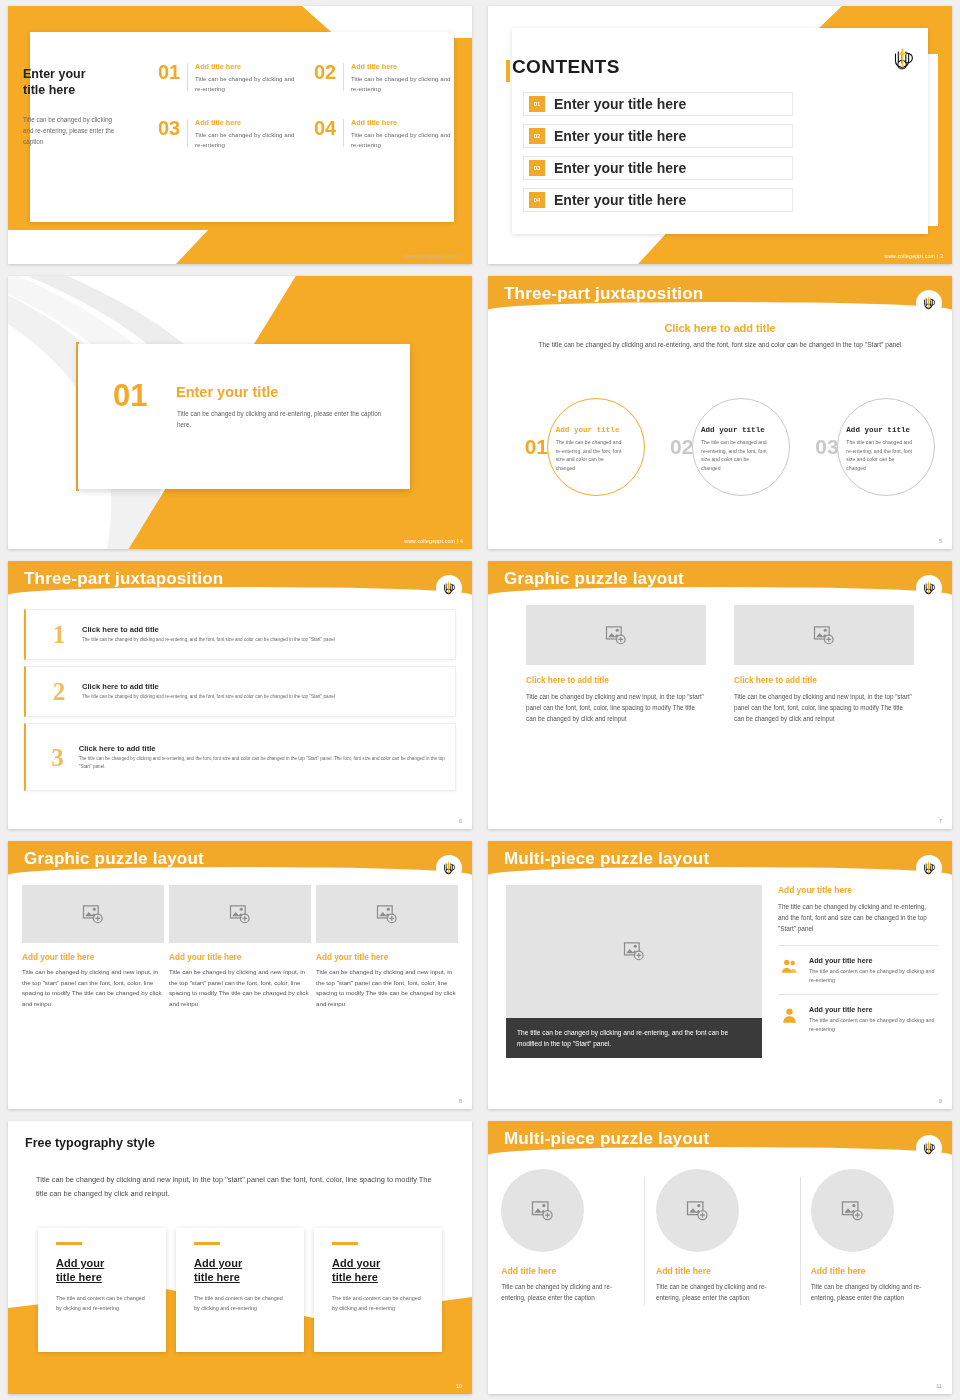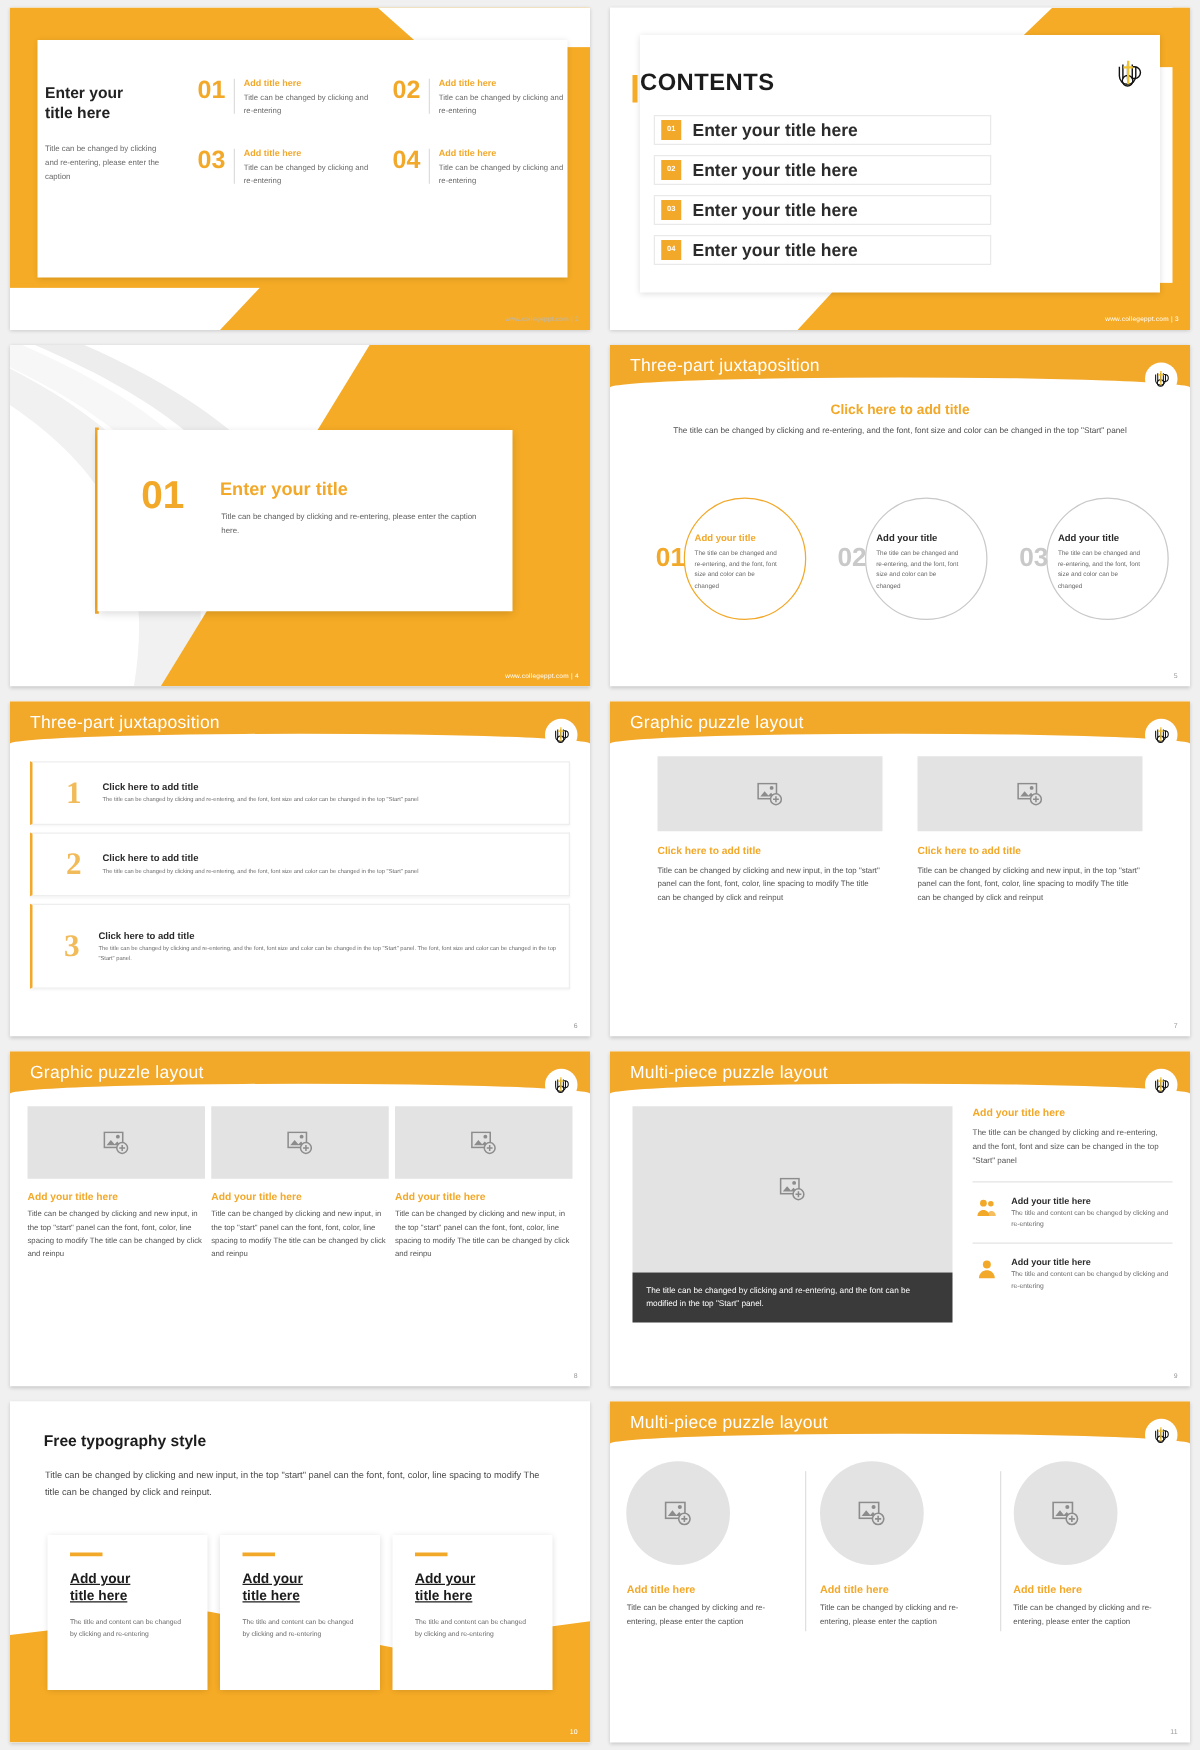--- a/index.html
+++ b/index.html
@@ -5,38 +5,38 @@
   html,body{margin:0;padding:0;background:#f0f0f0;}
   body{width:960px;height:1400px;font-family:"Liberation Sans",sans-serif;overflow:hidden;}
   .grid{display:grid;grid-template-columns:480px 480px;grid-template-rows:270px 285px 280px 280px 285px;width:960px;height:1400px;}
   .cell{position:relative;overflow:hidden;padding:6px 8px;box-sizing:border-box;}
   .slide{position:relative;width:100%;height:100%;background:#fff;overflow:hidden;
          box-shadow:0 1px 3px rgba(0,0,0,.18);}
   
   .hdr{position:absolute;left:0;top:0;width:100%;height:34px;background:#f2a829;}
   .hdr-wave{position:absolute;left:0;top:26px;width:100%;height:16px;background:#fff;
             border-radius:100% 100% 0 0 / 100% 100% 0 0;}
-  .hdr-title{position:absolute;left:16px;top:8px;font-size:14px;font-weight:normal;color:#fff;letter-spacing:.2px;z-index:3;}
+  .hdr-title{position:absolute;left:16px;top:8px;font-size:17px;font-weight:bold;color:#fff;letter-spacing:.2px;z-index:3;}
   .logo-badge{position:absolute;right:10px;top:14px;width:26px;height:26px;border-radius:50%;background:#fff;
               z-index:4;display:flex;align-items:center;justify-content:center;}
   .logo-badge svg{width:18px;height:18px;}
   .pagenum{position:absolute;right:10px;bottom:5px;font-size:5.5px;color:#9a9a9a;}
   .footer{position:absolute;right:9px;bottom:5px;font-size:5.2px;color:#b9b9b9;letter-spacing:.2px;}
   .footer.onorange{color:#fff;}
   .ph{background:#e3e3e3;display:flex;align-items:center;justify-content:center;}
   .ph svg{width:22px;height:19px;}
 
   
   .s1 .bgy{position:absolute;inset:0;background:#f5ab25;}
   .s1 .cut-tr{position:absolute;right:0;top:0;width:170px;height:32px;background:#fff;
               clip-path:polygon(0 0,100% 0,100% 100%,36px 100%);}
   .s1 .cut-bl{position:absolute;left:0;bottom:0;width:200px;height:34px;background:#fff;
               clip-path:polygon(0 0,100% 0,168px 100%,0 100%);}
   .s1 .card{position:absolute;left:22px;top:26px;right:18px;bottom:42px;background:#fff;box-shadow:0 1px 5px rgba(0,0,0,.13);}
-  .s1 .lt{position:absolute;left:28px;top:60px;width:100px;}
+  .s1 .lt{position:absolute;left:15px;top:60px;width:100px;}
   .s1 .lt h2{margin:0;font-size:12.5px;line-height:1.28;color:#222;font-weight:bold;}
   .s1 .lt p{margin:16px 0 0;font-size:6.3px;line-height:1.75;color:#6a6a6a;}
   .s1 .items{position:absolute;left:150px;top:56px;right:18px;display:grid;grid-template-columns:1fr 1fr;gap:24px 16px;}
   .s1 .item{display:flex;gap:7px;}
   .s1 .num{font-size:20px;font-weight:bold;color:#f2a829;line-height:1;}
   .s1 .sep{width:1px;background:#ddd;margin:1px 0 3px;}
   .s1 .txt h4{margin:0 0 3px;font-size:7.2px;color:#f2a829;font-weight:bold;}
   .s1 .txt p{margin:0;font-size:6.2px;line-height:1.6;color:#6a6a6a;}
 
   
@@ -69,21 +69,21 @@
   .s4 .ct{position:absolute;left:0;right:0;top:46px;text-align:center;}
   .s4 .ct h3{margin:0;font-size:11px;color:#f2a829;font-weight:bold;}
   .s4 .ct p{margin:6px 0 0;font-size:6.6px;line-height:1.65;color:#4f4f4f;}
   .s4 .circles{position:absolute;left:0;right:0;top:122px;display:flex;justify-content:space-around;padding:0 14px;}
   .s4 .c{position:relative;width:100px;height:100px;}
   .s4 .ring{position:absolute;left:22px;top:0;width:96px;height:96px;border:1.3px solid #c9c9c9;border-radius:50%;}
   .s4 .c.on .ring{border-color:#f2a829;}
   .s4 .cnum{position:absolute;left:0;top:38px;font-size:21px;font-weight:bold;color:#c9c9c9;line-height:1;}
   .s4 .c.on .cnum{color:#f2a829;}
   .s4 .cbody{position:absolute;left:31px;top:28px;width:68px;}
-  .s4 .cbody h5{margin:0 0 4px;font-size:7.6px;font-weight:bold;color:#2b2b2b;}
+  .s4 .cbody h5{margin:0 0 4px;font-size:7.6px;font-weight:bold;color:#2b2b2b;font-family:Liberation Mono, monospace;}
   .s4 .c.on .cbody h5{color:#f2a829;}
   .s4 .cbody p{margin:0;font-size:5.1px;line-height:1.68;color:#6a6a6a;}
 
   
   .s5 .list{position:absolute;left:16px;right:16px;top:48px;}
   .s5 .li{position:relative;border:1px solid #eee;border-left:2.5px solid #f2a829;background:#fff;
           box-shadow:0 1px 2px rgba(0,0,0,.05);margin-bottom:6px;display:flex;align-items:center;padding:6px 10px;}
   .s5 .li .n{font-size:25px;color:#f2bb5a;font-weight:bold;width:46px;text-align:center;line-height:1;font-family:"Liberation Serif",serif;}
   .s5 .li .c h4{margin:0 0 2px;font-size:7.6px;font-weight:bold;color:#2b2b2b;}
   .s5 .li .c p{margin:0;font-size:4.6px;line-height:1.7;color:#6a6a6a;}
@@ -110,21 +110,21 @@
   .s8 .hr{height:1px;background:#e3e3e3;margin:6px 0 7px;}
   .s8 .fr{display:flex;gap:9px;align-items:flex-start;padding:3px 0;}
   .s8 .fr .ic{width:22px;height:22px;flex:0 0 22px;display:flex;align-items:center;justify-content:center;}
   .s8 .fr .ic svg{width:19px;height:19px;}
   .s8 .fr h5{margin:0 0 2px;font-size:7.2px;font-weight:bold;color:#2b2b2b;}
   .s8 .fr p{margin:0;font-size:5.4px;line-height:1.7;color:#6a6a6a;}
 
   
   .s9 .bgy{position:absolute;left:0;right:0;bottom:0;height:108px;background:#f5ab25;
            clip-path:polygon(0 22px,34% 3px,66% 32px,100% 11px,100% 100%,0 100%);}
-  .s9 h2{position:absolute;left:16px;top:14px;margin:11px;font-size:12.5px;font-weight:bold;color:#1c1c1c;}
+  .s9 h2{position:absolute;left:16px;top:14px;margin:1px;font-size:12.5px;font-weight:bold;color:#1c1c1c;}
   .s9 .lead{position:absolute;left:28px;right:28px;top:52px;font-size:7.4px;line-height:1.9;color:#4a4a4a;}
   .s9 .cards{position:absolute;left:30px;right:30px;top:107px;display:flex;justify-content:space-between;}
   .s9 .cd{width:128px;height:124px;background:#fff;box-shadow:0 1px 5px rgba(0,0,0,.14);padding:14px 18px;box-sizing:border-box;}
   .s9 .cd .bar{width:26px;height:2.6px;background:#f2a829;margin-bottom:11px;}
   .s9 .cd h4{margin:0 0 9px;font-size:11px;line-height:1.3;font-weight:bold;color:#1c1c1c;text-decoration:underline;}
   .s9 .cd p{margin:0;font-size:5.4px;line-height:1.85;color:#6a6a6a;}
 
   
   .s10 .cols{position:absolute;left:0;right:0;top:48px;display:flex;justify-content:space-around;}
   .s10 .col{width:128px;position:relative;}

